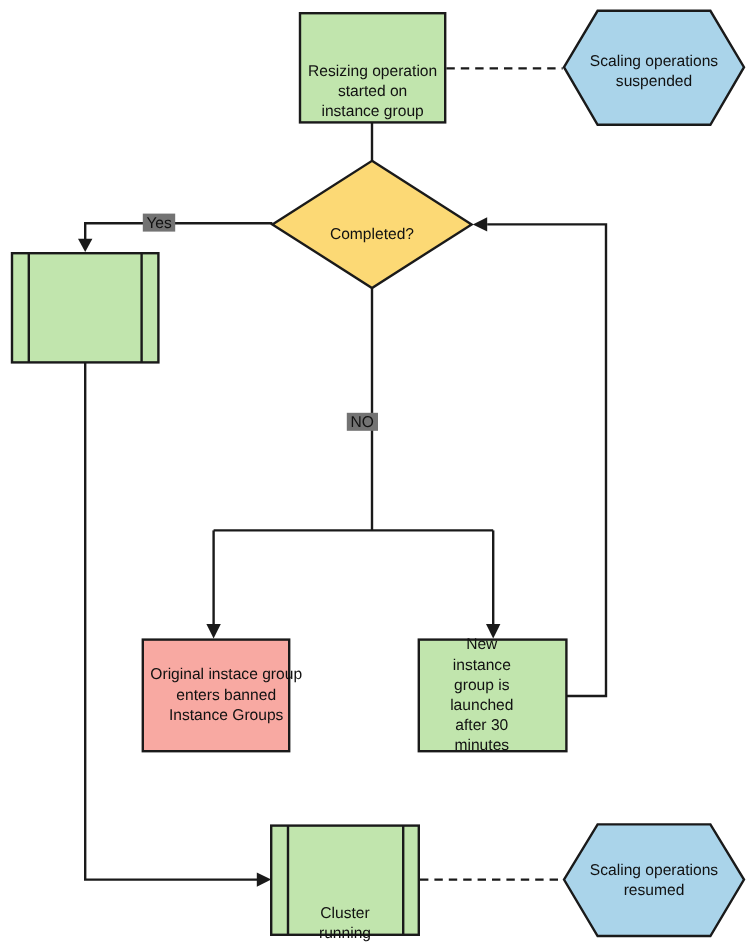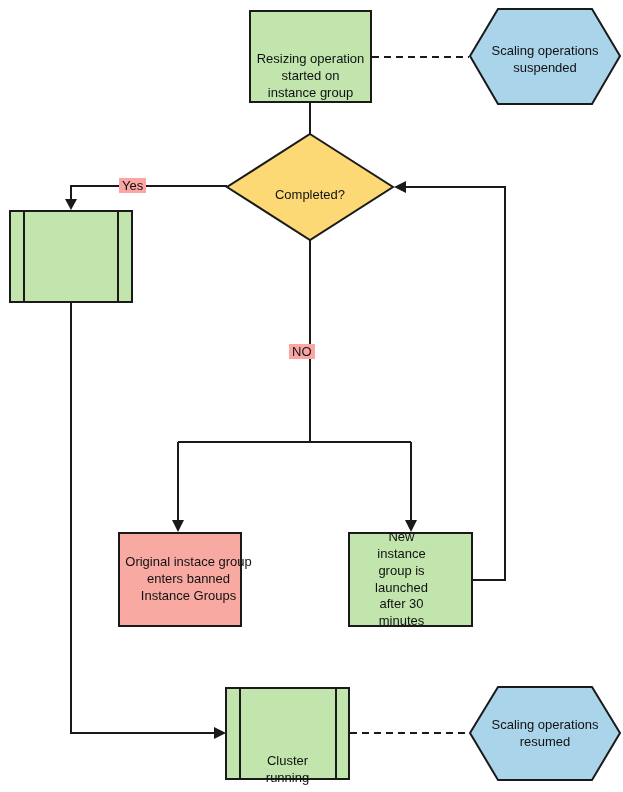--- a/index.html
+++ b/index.html
@@ -25,21 +25,21 @@
     text-align: center;
     font-size: 13px;
     line-height: 1.3;
     color: #111111;
     box-sizing: border-box;
   }
   .edge-label {
     position: absolute;
     font-size: 13px;
     color: #111111;
-    background: #fca5a5;
+    background: #737373;
     padding: 0 3px;
     line-height: 15px;
   }
 </style>
 </head>
 <body>
 
 <div class="canvas">
 
   <svg width="623" height="792" viewBox="0 0 623 792">

